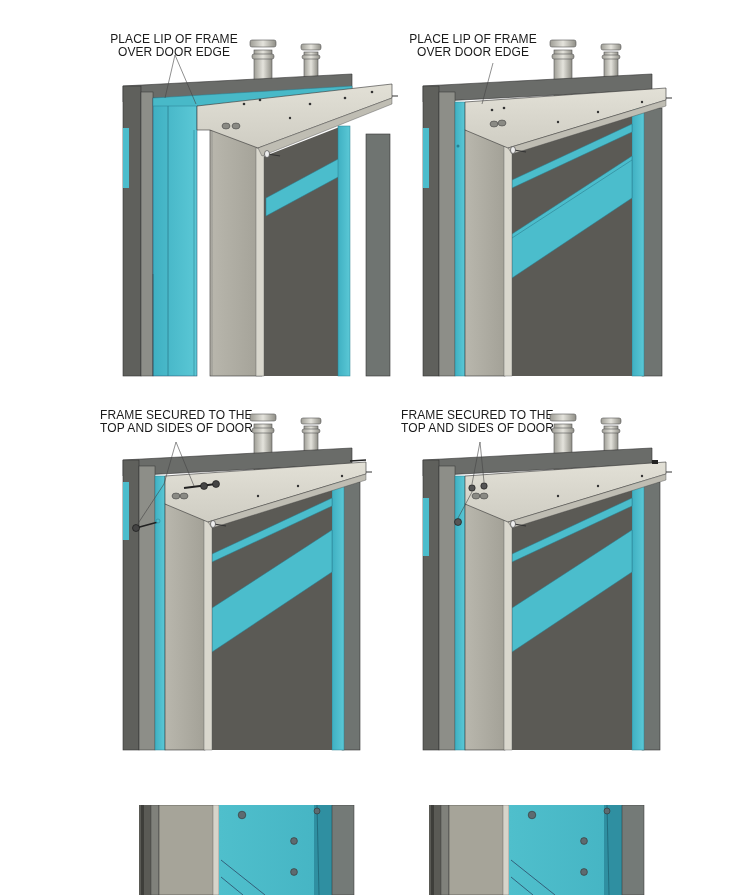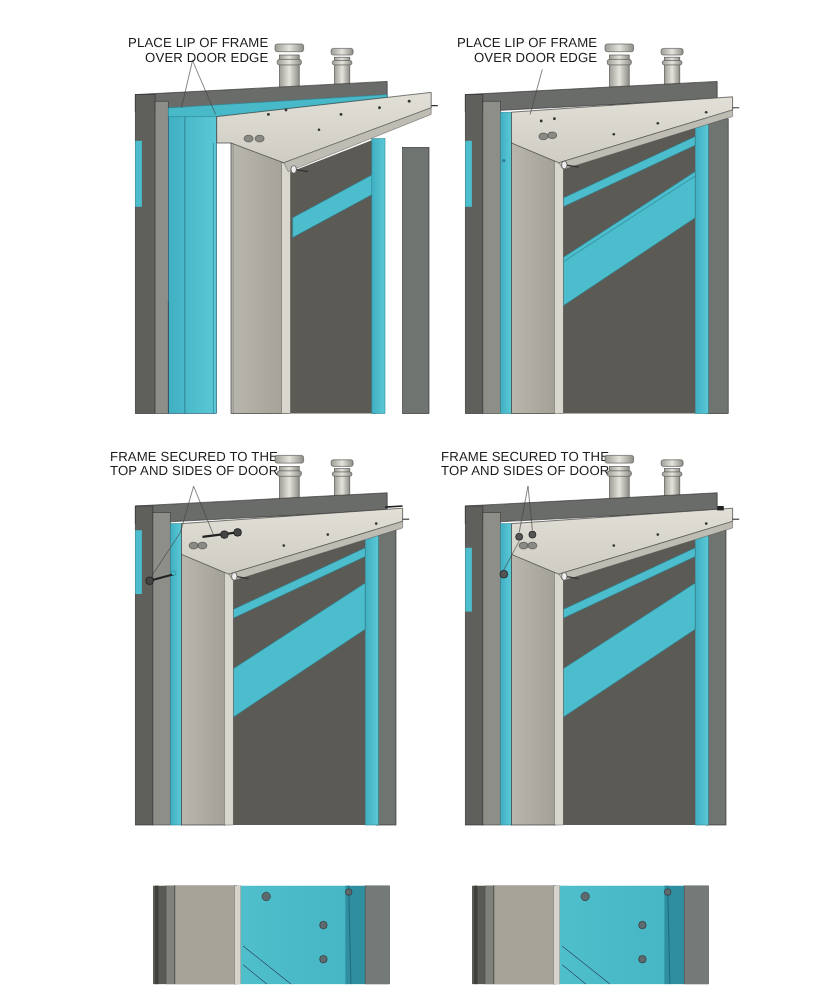--- a/index.html
+++ b/index.html
@@ -1,18 +1,18 @@
 <!DOCTYPE html>
 <html><head>
 <meta charset="utf-8">
 <style>
   html,body{margin:0;padding:0;background:#ffffff;}
   body{width:756px;height:895px;position:relative;overflow:hidden;font-family:"Liberation Sans",sans-serif;}
   .panel{position:absolute;}
-  .caption{position:absolute;font-family:"Liberation Sans",sans-serif;font-size:12px;line-height:13px;color:#1a1a1a;text-align:right;white-space:nowrap;letter-spacing:0.1px;}
+  .caption{position:absolute;font-family:"Liberation Sans",sans-serif;font-size:12px;line-height:13px;color:#1a1a1a;text-align:center;white-space:nowrap;letter-spacing:0.1px;}
   .caption.left-align{text-align:left;}
   .caption span{display:block;}
   svg{display:block;}
 </style>
 </head>
 <body>
 
 <svg width="0" height="0" style="position:absolute">
   <defs>
     <linearGradient id="gCyan" x1="0" x2="1" y1="0" y2="0">

